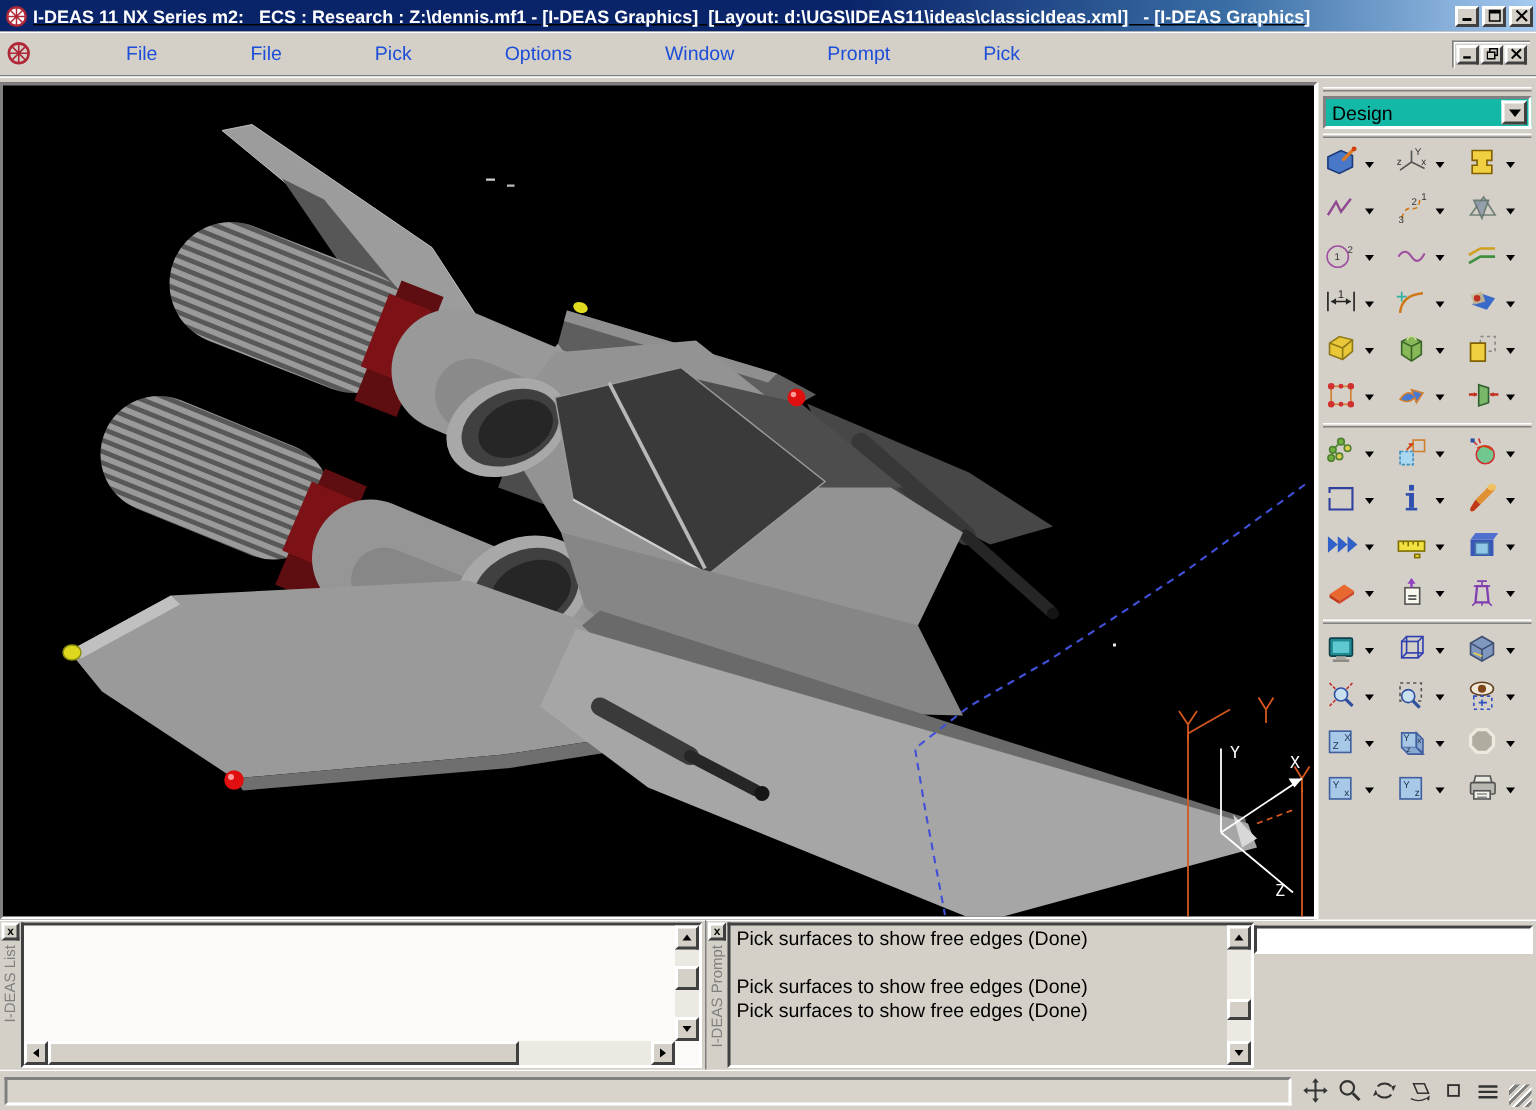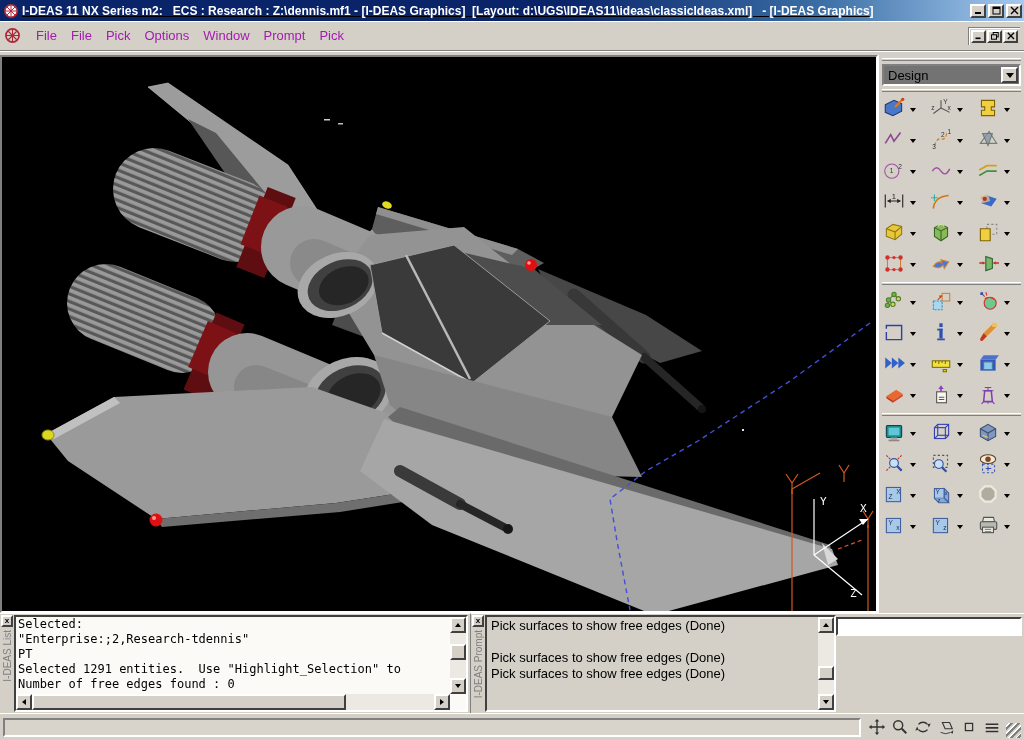--- a/index.html
+++ b/index.html
@@ -13,37 +13,37 @@
   .title-text { color:#fff; font-weight:bold; font-size:12px; white-space:pre; overflow:hidden; flex:1; letter-spacing:0; }
   .winbtns { display:flex; gap:2px; flex:none; margin-left:4px; }
   .winbtn { width:16px; height:14px; background:#d4d0c8; border:2px solid; border-color:#ffffff #404040 #404040 #ffffff;
     display:flex; align-items:center; justify-content:center; }
   .winbtn svg { width:9px; height:9px; }
 
   
   .menubar { height:30px; background:#d4d0c8; display:flex; align-items:center; padding:0 4px;
     border-bottom:1px solid #808080; box-shadow:inset 0 1px 0 #fff; }
   .menubar .app-icon { width:17px; height:17px; margin-right:8px; }
-  .menu-item { padding:4px 7px; color:#a21caf; cursor:default; }
+  .menu-item { padding:4px 7px; color:#1d4ed8; cursor:default;margin-left:48px; }
   .menu-spacer { flex:1; }
   .mdibtns { display:flex; gap:1px; border-left:1px solid #808080; border-top:1px solid #808080; padding:2px; background:#d4d0c8; box-shadow:1px 1px 0 #fff inset;}
   .mdibtn { width:15px; height:13px; background:#d4d0c8; border:2px solid; border-color:#ffffff #404040 #404040 #ffffff;
     display:flex; align-items:center; justify-content:center; }
   .mdibtn svg { width:8px; height:8px; }
   .topstrip { height:4px; background:#d4d0c8; border-top:1px solid #fff; }
 
   
   .mainrow { display:flex; height:558px; }
   .viewport { width:878px; height:558px; background:#000; border:2px solid; border-color:#808080 #fff #fff #808080; position:relative; }
   .viewport svg.scene { display:block; width:100%; height:100%; }
 
   
   .toolpanel { width:146px; background:#d4d0c8; padding:1px 2px; border-left:1px solid #fff; overflow:hidden; }
   .grip { height:3px; border-top:1px solid #ffffff; border-bottom:1px solid #808080; margin:2px 1px; }
-  .combo { display:flex; height:22px; margin:3px 1px; background:#737373; border:2px solid; border-color:#808080 #ffffff #ffffff #808080; align-items:center; }
+  .combo { display:flex; height:22px; margin:3px 1px; background:#14b8a6; border:2px solid; border-color:#808080 #ffffff #ffffff #808080; align-items:center; }
   .combo .combo-text { flex:1; padding:0 4px; font-size:13px; white-space:nowrap; overflow:hidden; }
   .combo .combo-arrow { width:17px; height:16px; background:#d4d0c8; border:2px solid; border-color:#ffffff #404040 #404040 #ffffff;
     display:flex; align-items:center; justify-content:center; flex:none; margin-right:1px;}
   .tri-down { width:0; height:0; border-left:4px solid transparent; border-right:4px solid transparent; border-top:5px solid #000; }
   .tool-section { display:grid; grid-template-columns:repeat(3,1fr); }
   .tool-cell { display:flex; align-items:center; height:31px; }
   .tool-btn { width:26px; height:26px; display:flex; align-items:center; justify-content:center; }
   .tool-btn svg { width:24px; height:24px; }
   .drop-arrow { width:12px; height:26px; display:flex; align-items:center; justify-content:center; }
   .drop-arrow .tri { width:0; height:0; border-left:3px solid transparent; border-right:3px solid transparent; border-top:4px solid #000; }
@@ -793,27 +793,20 @@
   </div>
 </div>
 
 <div class="bottomrow">
   <div class="list-panel">
     <div class="side-strip">
       <span class="strip-close">x</span>
       <span class="strip-label">I-DEAS List</span>
     </div>
     <div class="list-body">
-      <div class="list-text" id="list-lines">
-          <div>Selected:</div>
-          <div>"Enterprise:;2,Research-tdennis"</div>
-          <div>PT</div>
-          <div>Selected 1291 entities.  Use "Highlight_Selection" to</div>
-          <div>Number of free edges found : 0</div>
-        </div>
       <div class="vscroll">
         <span class="sbtn">
             <span class="t-up"></span>
           </span>
         <span class="sb-track">
             <span class="thumb" style="left:0;right:0;bottom:18px;height:16px;"></span>
           </span>
         <span class="sbtn">
             <span class="t-dn"></span>
           </span>

